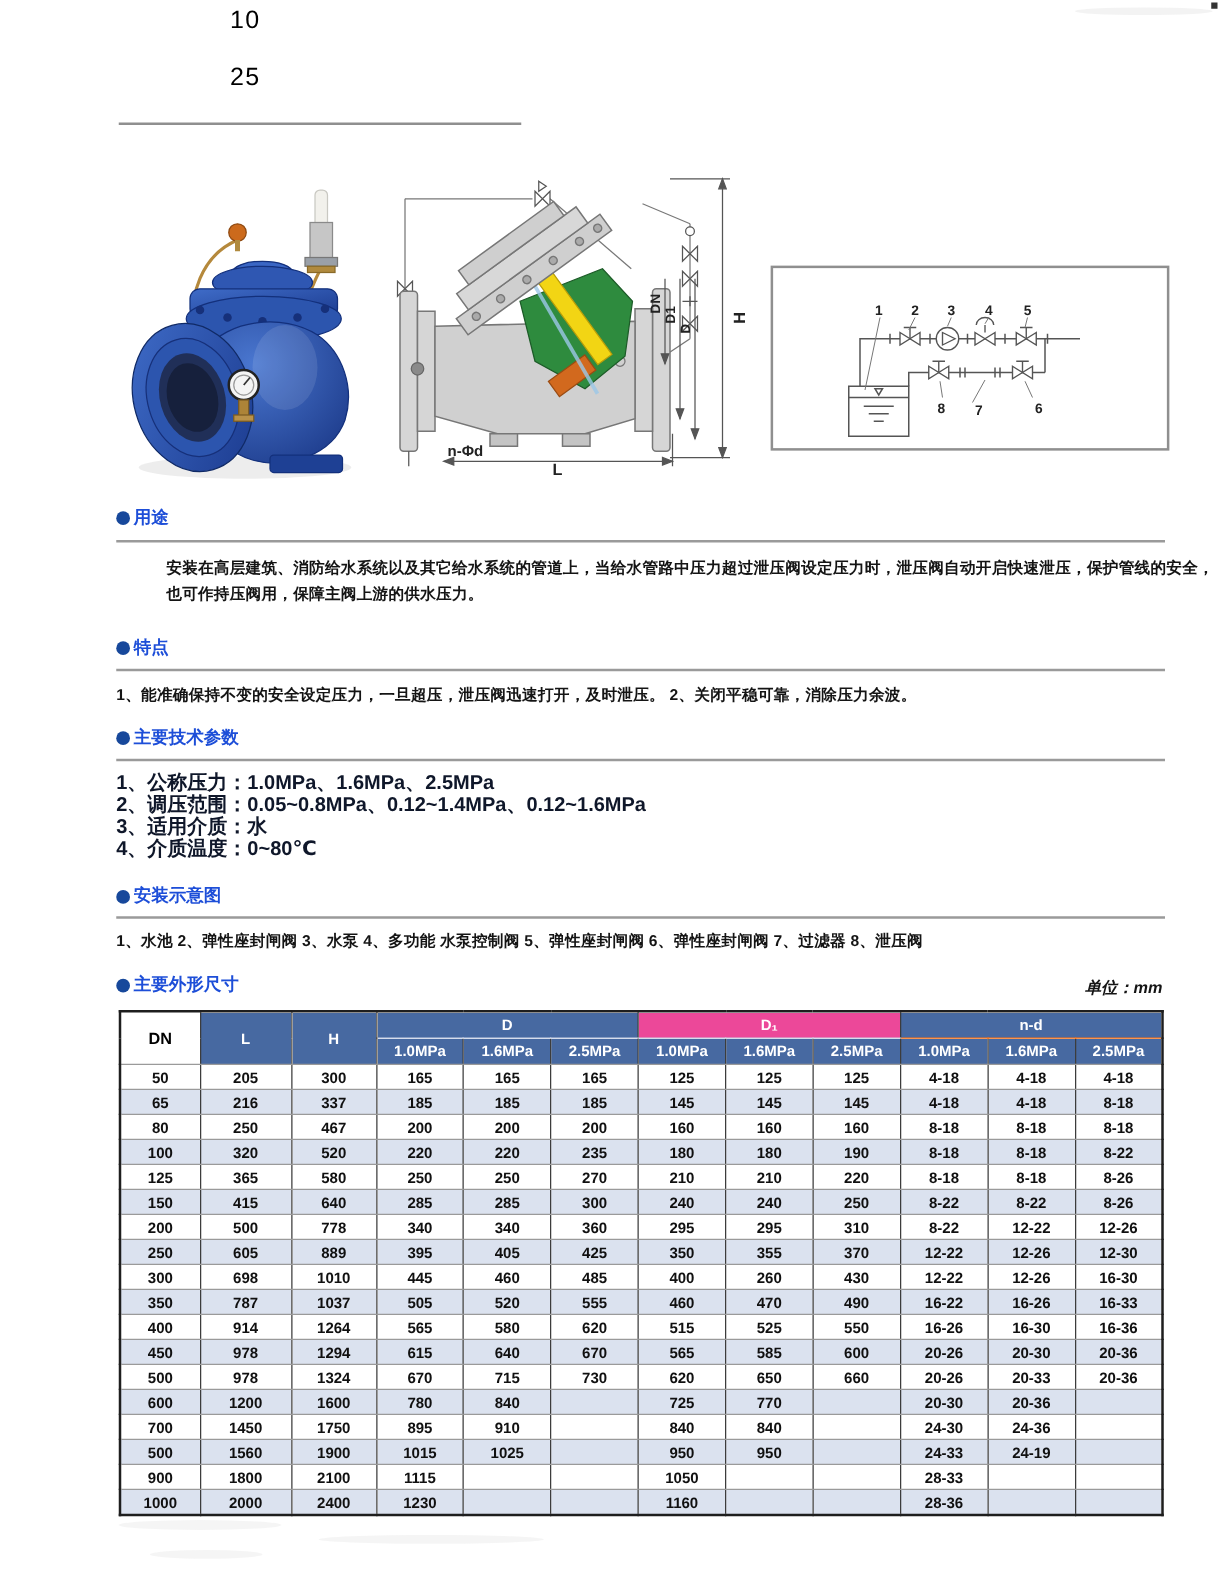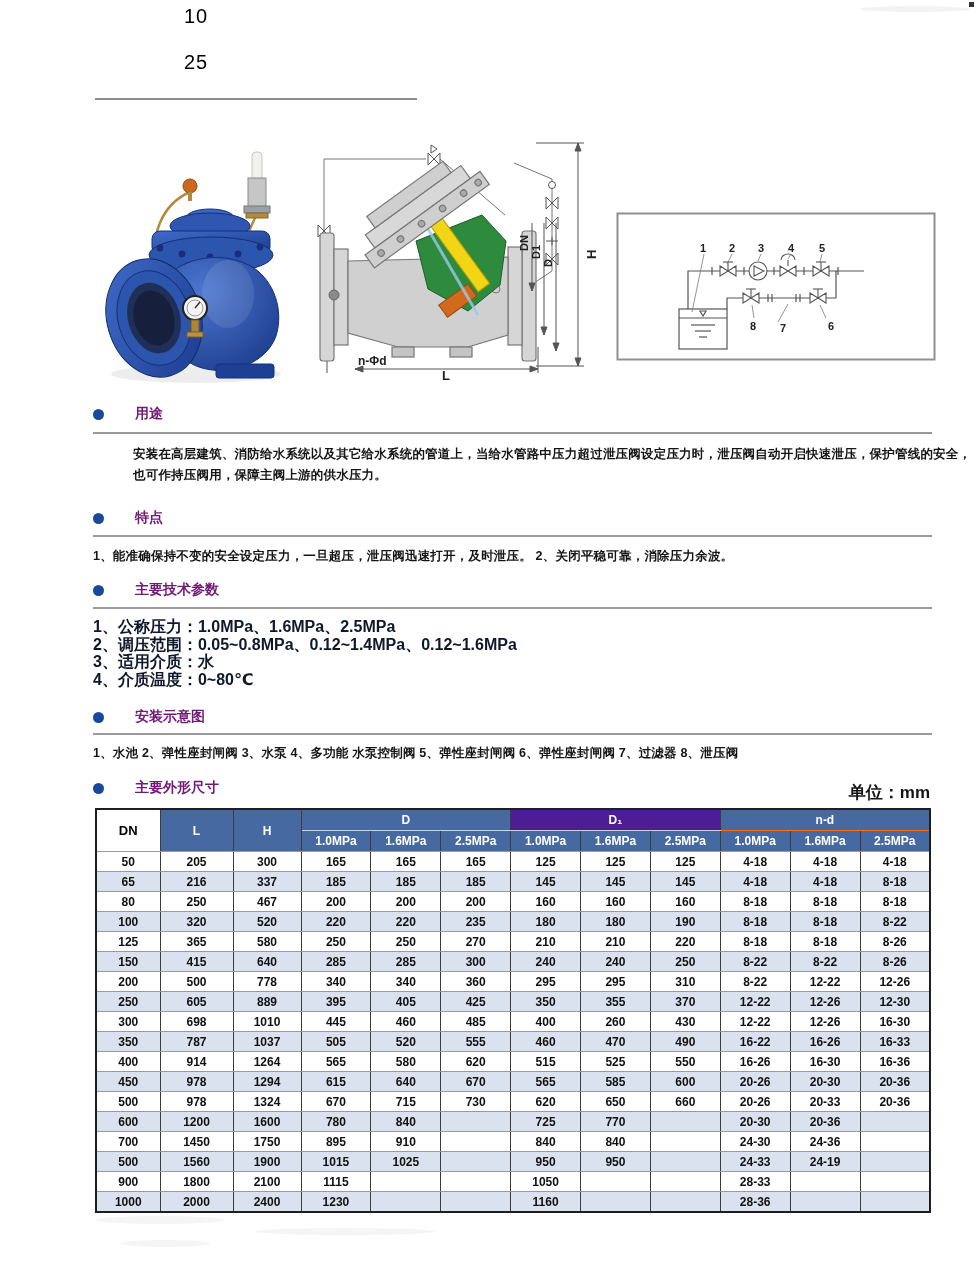--- a/index.html
+++ b/index.html
@@ -4,26 +4,26 @@
 <style>
   html,body{margin:0;padding:0;background:#ffffff;}
   #page{position:relative;width:977px;height:1261px;background:#fff;overflow:hidden;
         font-family:"Liberation Sans","DejaVu Sans",sans-serif;color:#000;}
   .abs{position:absolute;}
   
   .title-variant{font-size:20px;font-weight:normal;letter-spacing:1px;}
   .title-main{font-size:21px;font-weight:bold;letter-spacing:0.5px;}
   .title-rule{border-top:2px solid #8f8f8f;}
   
-  .sec-head{display:flex;align-items:center;font-size:14px;font-weight:bold;color:#701a75;gap:28px;}
+  .sec-head{display:flex;align-items:center;font-size:14px;font-weight:bold;color:#1d4ed8;}
   .bullet{width:11px;height:11px;border-radius:50%;margin-right:3px;flex:0 0 auto;}
   .sec-rule{border-top:2px solid #9a9a9a;}
   .body-text{font-size:12.5px;font-weight:bold;line-height:21px;color:#141414;letter-spacing:0.2px;}
   .param-line{font-size:16px;font-weight:bold;line-height:17.5px;color:#0f172a;}
-  .unit-note{font-size:17px;font-weight:bold;color:#141414;}
+  .unit-note{font-size:13px;font-weight:bold;color:#141414;font-style:italic;}
   
   table.dims{border-collapse:collapse;table-layout:fixed;width:836px;border:2px solid #1e1e1e;}
   table.dims th, table.dims td{border-left:1px solid #3c3c3c;border-right:1px solid #3c3c3c;
       border-top:1px solid #9a9a9a;border-bottom:1px solid #9a9a9a;
       text-align:center;vertical-align:middle;padding:0;overflow:hidden;white-space:nowrap;}
   table.dims thead th{color:#fff;font-size:12px;font-weight:bold;height:20px;}
   table.dims thead th.dn-head{color:#000;background:#fff;font-size:13px;}
   table.dims td{height:19px;font-size:12px;font-weight:bold;color:#101010;background:#fff;}
   table.dims tr.alt td{background:#dbe2ef;}
   table.dims td.dn{background:#fff;}
@@ -302,21 +302,21 @@
         <col>
         <col>
         <col>
     </colgroup>
     <thead>
       <tr>
         <th rowspan="2" class="dn-head">DN</th>
         <th rowspan="2" style="background:#4769a1">L</th>
         <th rowspan="2" style="background:#4769a1">H</th>
         <th colspan="3" style="background:#4769a1;border-bottom:1px solid #c9d2e6">D</th>
-        <th colspan="3" style="background:#4c1d95;border-bottom:1px solid #c9d2e6">D₁</th>
+        <th colspan="3" style="background:#ec4899;border-bottom:1px solid #c9d2e6">D₁</th>
         <th colspan="3" style="background:#4769a1;border-bottom:1px solid #f97316">n-d</th>
       </tr>
       <tr>
         <th style="background:#4769a1">1.0MPa</th>
         <th style="background:#4769a1">1.6MPa</th>
         <th style="background:#4769a1">2.5MPa</th>
         <th style="background:#4769a1">1.0MPa</th>
         <th style="background:#4769a1">1.6MPa</th>
         <th style="background:#4769a1">2.5MPa</th>
         <th style="background:#4769a1">1.0MPa</th>

